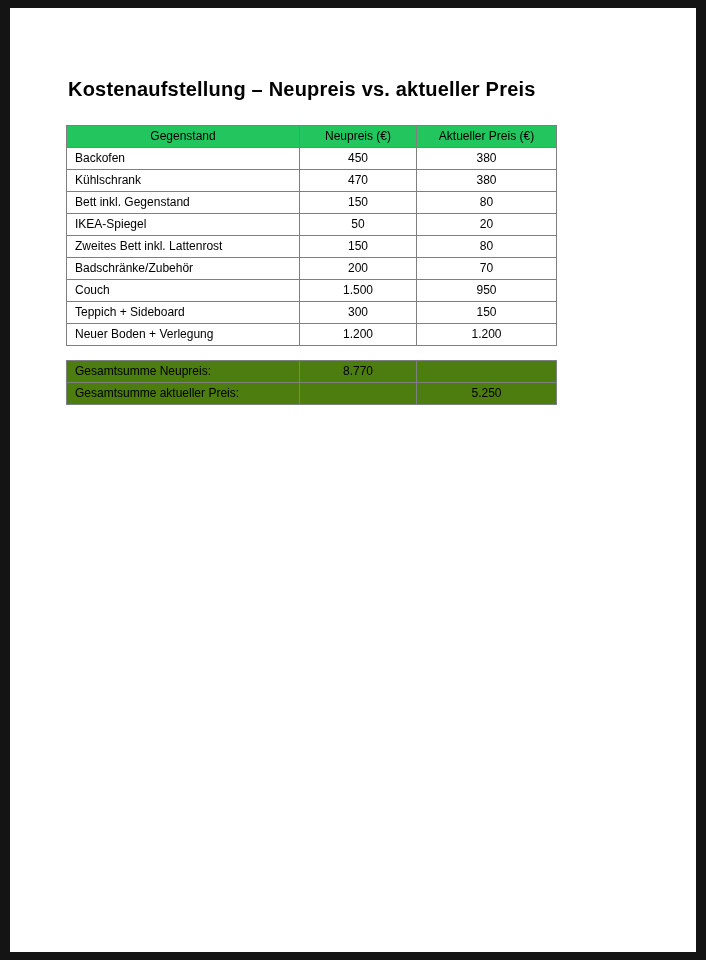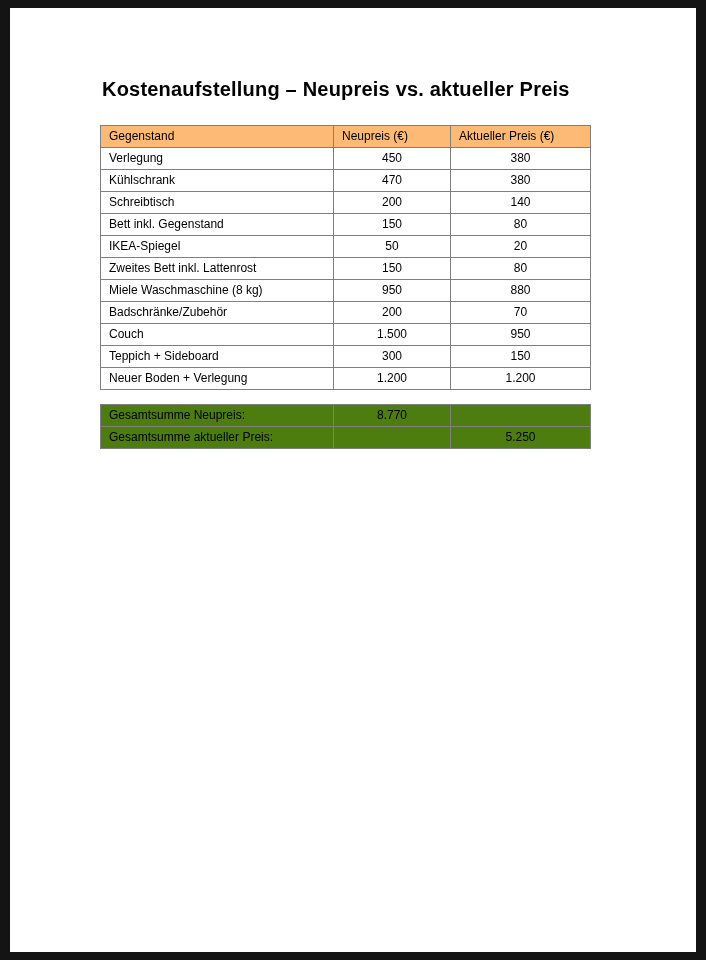--- a/index.html
+++ b/index.html
@@ -20,21 +20,21 @@
   .page {
     position: absolute;
     left: 10px;
     top: 8px;
     width: 686px;
     height: 944px;
     background: #ffffff;
   }
   .content {
     padding-top: 70px;
-    padding-left: 90px;
+    padding-left: 56px;
   }
   h1.doc-title {
     margin: 0 0 24px 2px;
     font-family: "Liberation Sans", sans-serif;
     font-size: 20px;
     font-weight: bold;
     color: #000000;
     letter-spacing: 0.2px;
   }
   table.cost-table {
@@ -51,21 +51,22 @@
     border: 1px solid #7f7f7f;
     padding: 3px 8px;
     height: 15px;
     line-height: 15px;
     font-weight: normal;
     text-align: left;
     white-space: nowrap;
     overflow: hidden;
   }
   .cost-table th {
-    background: #fdba74;
+    background: #22c55e;
+    text-align: center;
   }
   .cost-table td.num {
     text-align: center;
     margin-top: 22px;
   }
   .cost-table tr.spacer td {
     border: none;
     background: #ffffff;
     height: 14px;
     padding: 0;
@@ -92,53 +93,43 @@
         <thead>
           <tr>
             <th>Gegenstand</th>
             <th>Neupreis (€)</th>
             <th>Aktueller Preis (€)</th>
           </tr>
         </thead>
         <tbody id="rows">
 
         <tr>
-              <td>Verlegung</td>
+              <td>Backofen</td>
               <td class="num">450</td>
               <td class="num">380</td>
             </tr>
             <tr>
               <td>Kühlschrank</td>
               <td class="num">470</td>
               <td class="num">380</td>
-            </tr>
-            <tr>
-              <td>Schreibtisch</td>
-              <td class="num">200</td>
-              <td class="num">140</td>
             </tr>
             <tr>
               <td>Bett inkl. Gegenstand</td>
               <td class="num">150</td>
               <td class="num">80</td>
             </tr>
             <tr>
               <td>IKEA-Spiegel</td>
               <td class="num">50</td>
               <td class="num">20</td>
             </tr>
             <tr>
               <td>Zweites Bett inkl. Lattenrost</td>
               <td class="num">150</td>
               <td class="num">80</td>
-            </tr>
-            <tr>
-              <td>Miele Waschmaschine (8 kg)</td>
-              <td class="num">950</td>
-              <td class="num">880</td>
             </tr>
             <tr>
               <td>Badschränke/Zubehör</td>
               <td class="num">200</td>
               <td class="num">70</td>
             </tr>
             <tr>
               <td>Couch</td>
               <td class="num">1.500</td>
               <td class="num">950</td>

